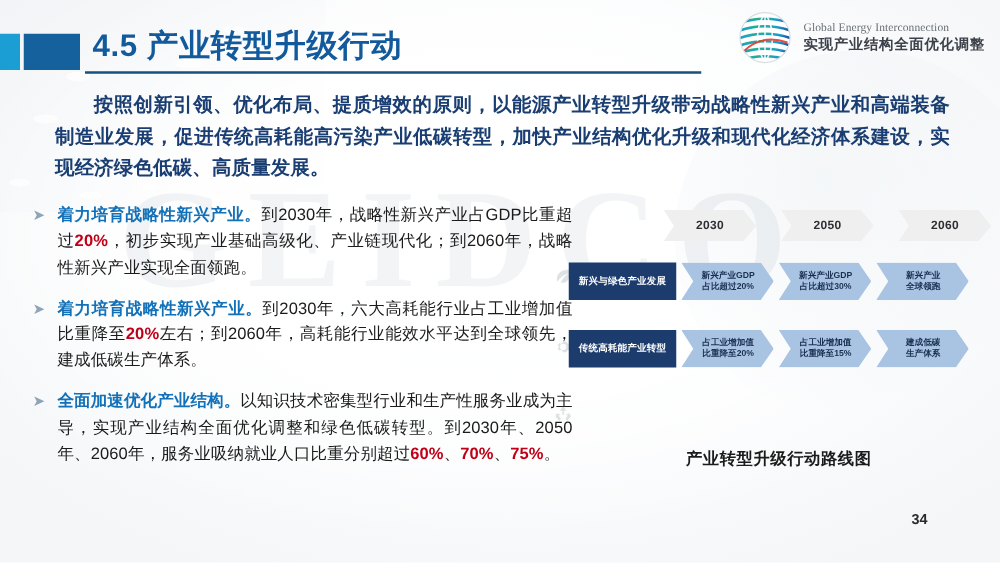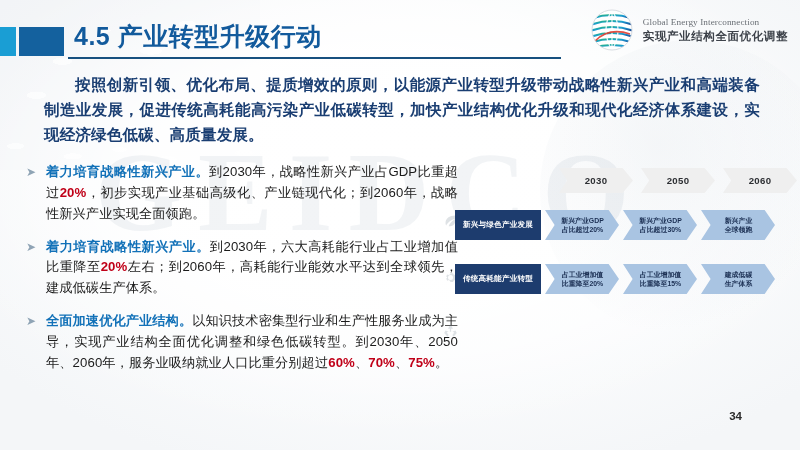--- a/index.html
+++ b/index.html
@@ -194,24 +194,24 @@
   .diagram {
     position: absolute;
     left: 455px;
     top: 168px;
     width: 336px;
     height: 212px;
   }
 
   .year-row {
     position: absolute;
-    left: 104px;
+    left: 76px;
     top: 0;
     display: flex;
-    gap: 8px;
+    gap: 20px;
   }
   .year-chev {
     width: 74px;
     height: 25px;
     background: #efefef;
     clip-path: polygon(0 0, 86% 0, 100% 50%, 86% 100%, 0 100%, 11% 50%);
     display: flex;
     align-items: center;
     justify-content: center;
     font-size: 9.6px;
@@ -411,17 +411,18 @@
     </div>
 
     <div class="row row-2">
       <div class="cat-box">传统高耗能产业转型</div>
       <div class="step step-a">占工业增加值<br>比重降至20%</div>
       <div class="step step-b">占工业增加值<br>比重降至15%</div>
       <div class="step step-c">建成低碳<br>生产体系</div>
     </div>
 
 
+    <div class="diagram-caption">产业转型升级行动路线图</div>
   </div>
 
   <div class="page-number">34</div>
 
 </div>
 
 </body></html>

